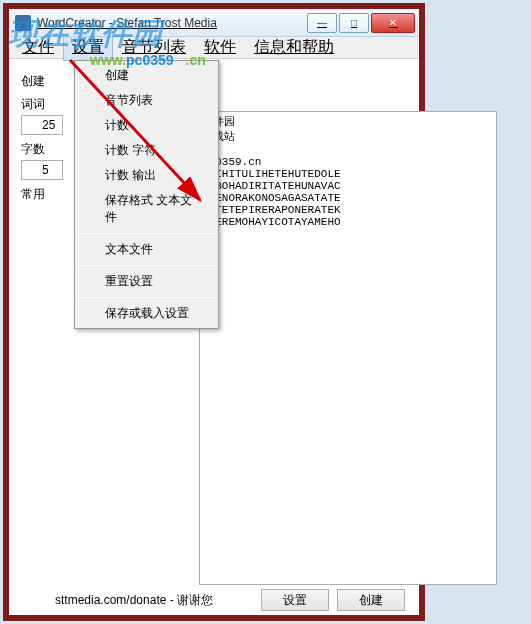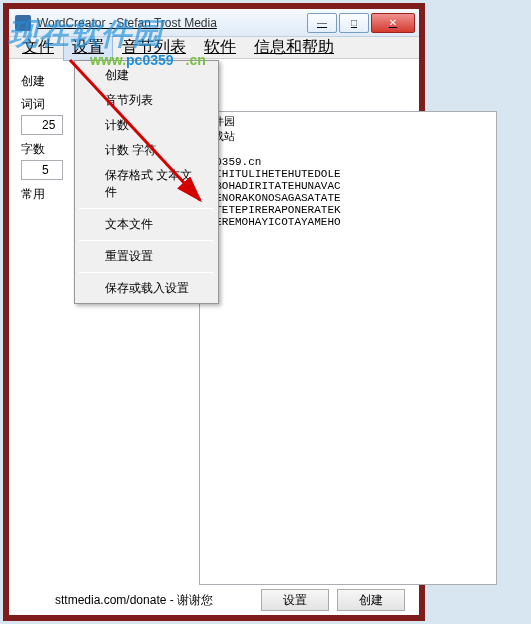--- a/index.html
+++ b/index.html
@@ -82,20 +82,21 @@
       <button class="btn">设置</button>
       <button class="btn">创建</button>
     </div>
   </div>
 
   <div class="dropdown">
     <div class="dd-item">创建</div>
     <div class="dd-item">音节列表</div>
     <div class="dd-item">计数</div>
     <div class="dd-item">计数 字符</div>
+    <div class="dd-item">计数 输出</div>
     <div class="dd-item">保存格式 文本文件</div>
     <div class="dd-sep"></div>
     <div class="dd-item">文本文件</div>
     <div class="dd-sep"></div>
     <div class="dd-item">重置设置</div>
     <div class="dd-sep"></div>
     <div class="dd-item">保存或载入设置</div>
   </div>
 
 </div>

